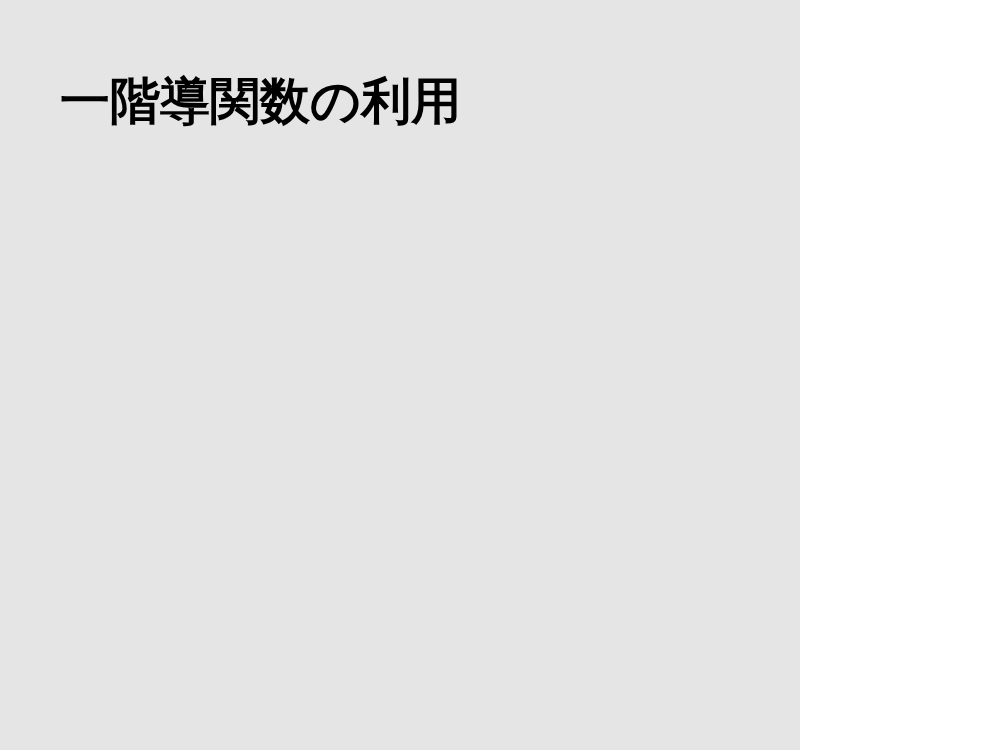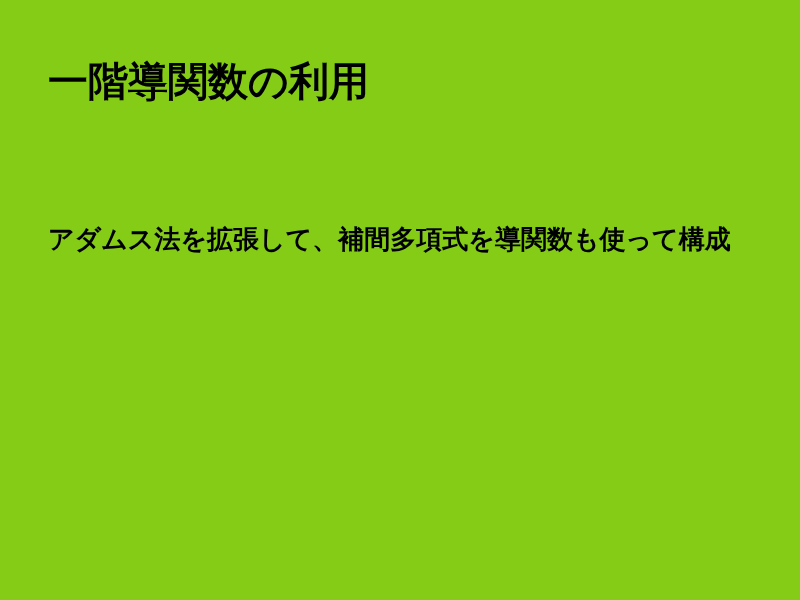--- a/index.html
+++ b/index.html
@@ -2,24 +2,24 @@
 <html><head>
 <meta charset="utf-8">
 <style>
   html, body {
     margin: 0;
     padding: 0;
     background: #ffffff;
   }
   .slide {
     position: relative;
-    width: 800px;
+    width: 640px;
     height: 600px;
     box-sizing: border-box;
-    background: #84cc16;
+    background: #e5e5e5;
     color: #000000;
     font-family: "DejaVu Serif", "Liberation Serif", serif;
     overflow: hidden;
     padding: 0 24px 0 48px;
   }
   .slide-title {
     margin: 58px 0 0 0;
     font-size: 40px;
     line-height: 46px;
     font-weight: bold;
@@ -41,23 +41,20 @@
   }
 </style>
 </head>
 <body>
 
 <div class="slide">
   <h1 class="slide-title">一階導関数の利用</h1>
 
   <div class="body-text">
 
-    <p class="para">
-      <span class="line">アダムス法を拡張して、補間多項式を導関数も使って構成</span>
-    </p>
 
 
     <p class="para">
       
       
     </p>
 
   </div>
 </div>
 

